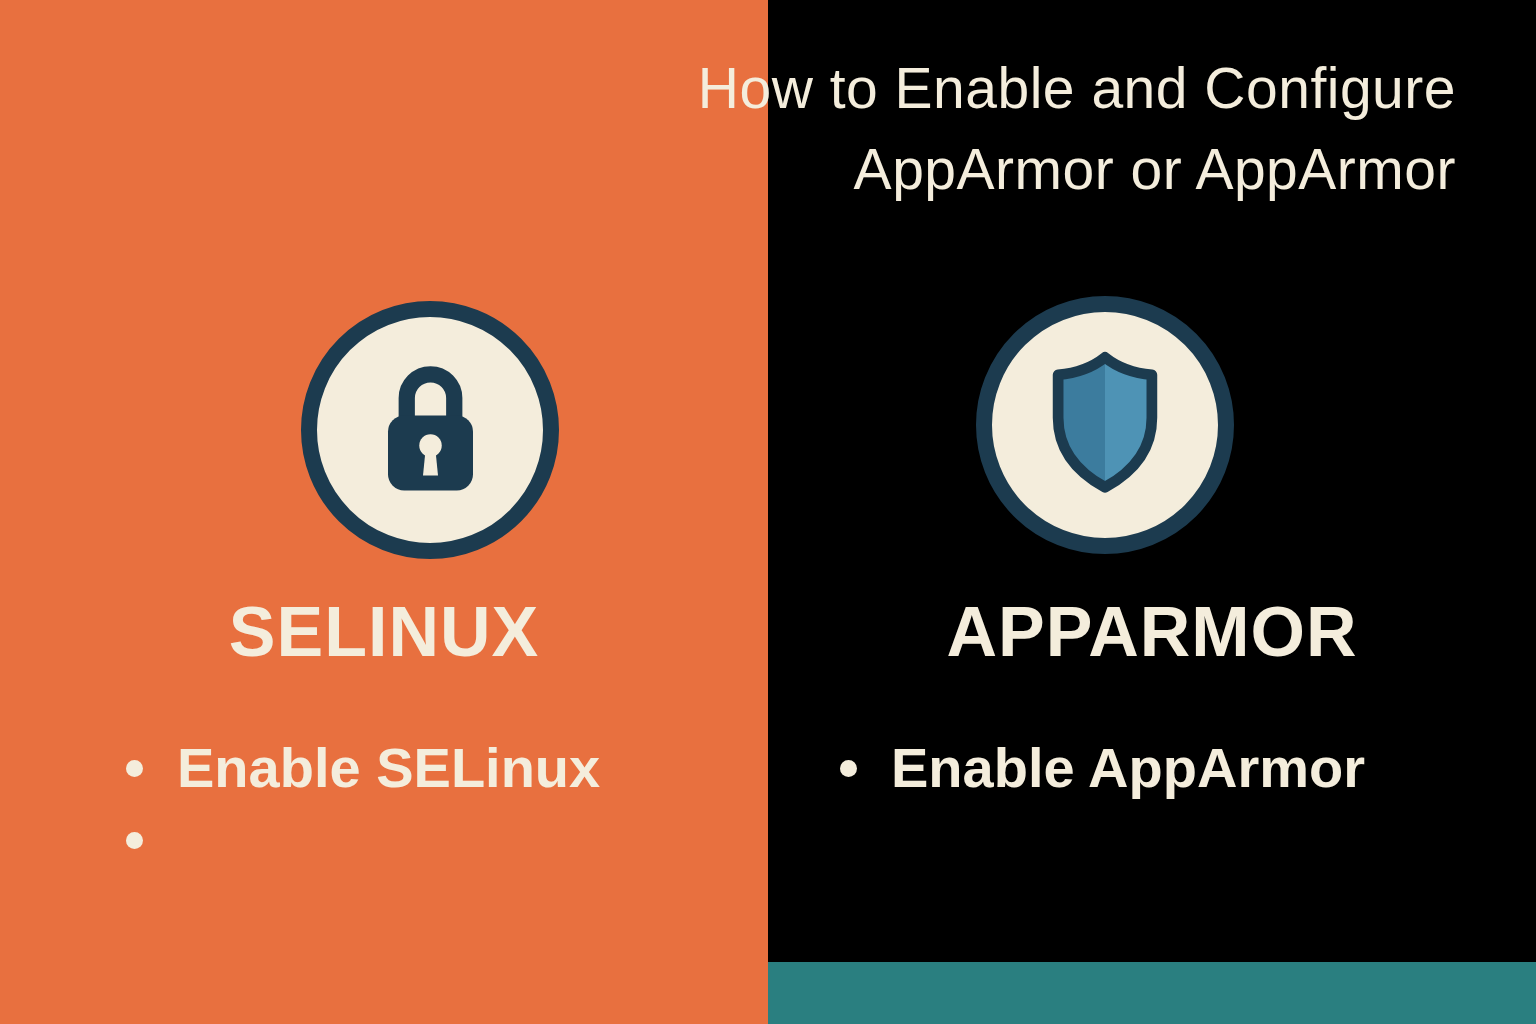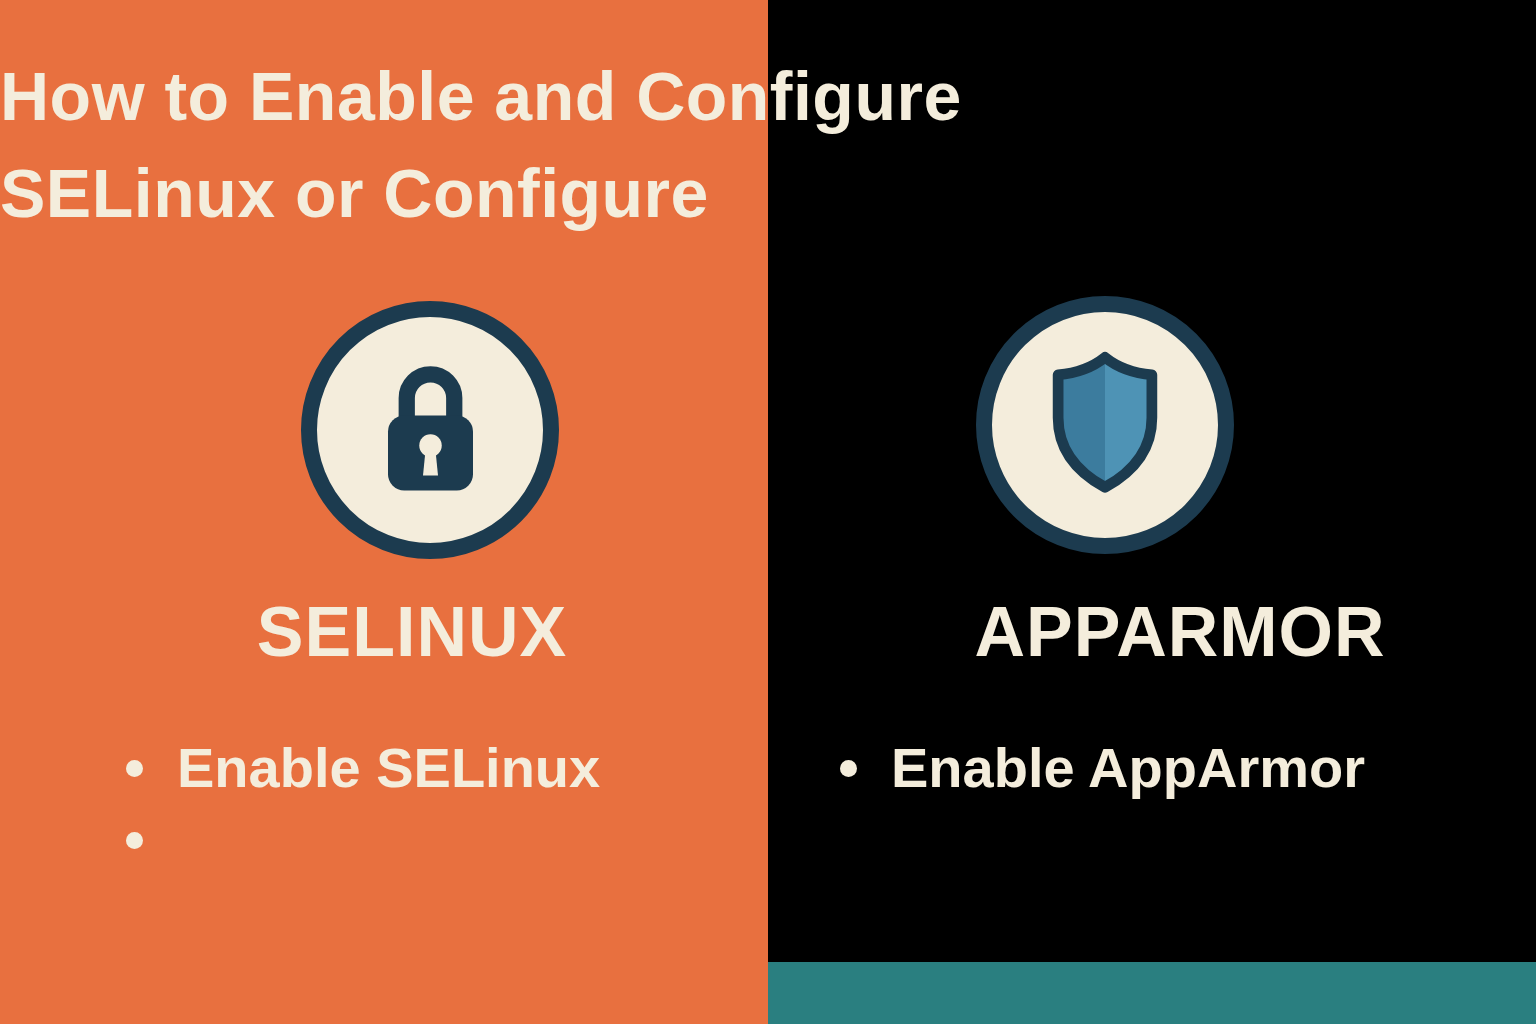--- a/index.html
+++ b/index.html
@@ -30,24 +30,24 @@
     bottom: 0;
     width: 100%;
     height: 62px;
     background: #2a7f80;
   }
   .title {
     position: absolute;
     top: 48px;
     left: 0;
     width: 1456px;
-    text-align: left;
+    text-align: right;
     color: #f4eddc;
-    font-size: 68px;
-    font-weight: 700;
+    font-size: 57px;
+    font-weight: 400;
     line-height: 1.42;
     letter-spacing: 0.5px;
     z-index: 5;
   }
   .icon-badge {
     position: absolute;
     width: 226px;
     height: 226px;
     border-radius: 50%;
     border: 16px solid #1c3b4f;
@@ -61,21 +61,20 @@
   .panel-heading {
     position: absolute;
     top: 592px;
     left: 0;
     width: 100%;
     text-align: center;
     color: #f4eddc;
     font-size: 70px;
     font-weight: 800;
     letter-spacing: 1px;
-    padding-left: 28px;
   }
   .bullet-list {
     position: absolute;
     top: 736px;
     display: flex;
     flex-direction: column;
     gap: 32px;
   }
   .panel.left  .bullet-list { left: 126px; }
   .panel.right .bullet-list { left: 72px; }
@@ -144,16 +143,16 @@
     <div class="bullet-list">
       <div class="bullet-item">
         <span class="bullet-dot"></span>
         <span>Enable AppArmor</span>
       </div>
     </div>
   </div>
 
   <div class="title">
     <div>How to Enable and Configure</div>
-    <div>SELinux or Configure</div>
+    <div>AppArmor or AppArmor</div>
   </div>
 
 </div>
 
 </body></html>

